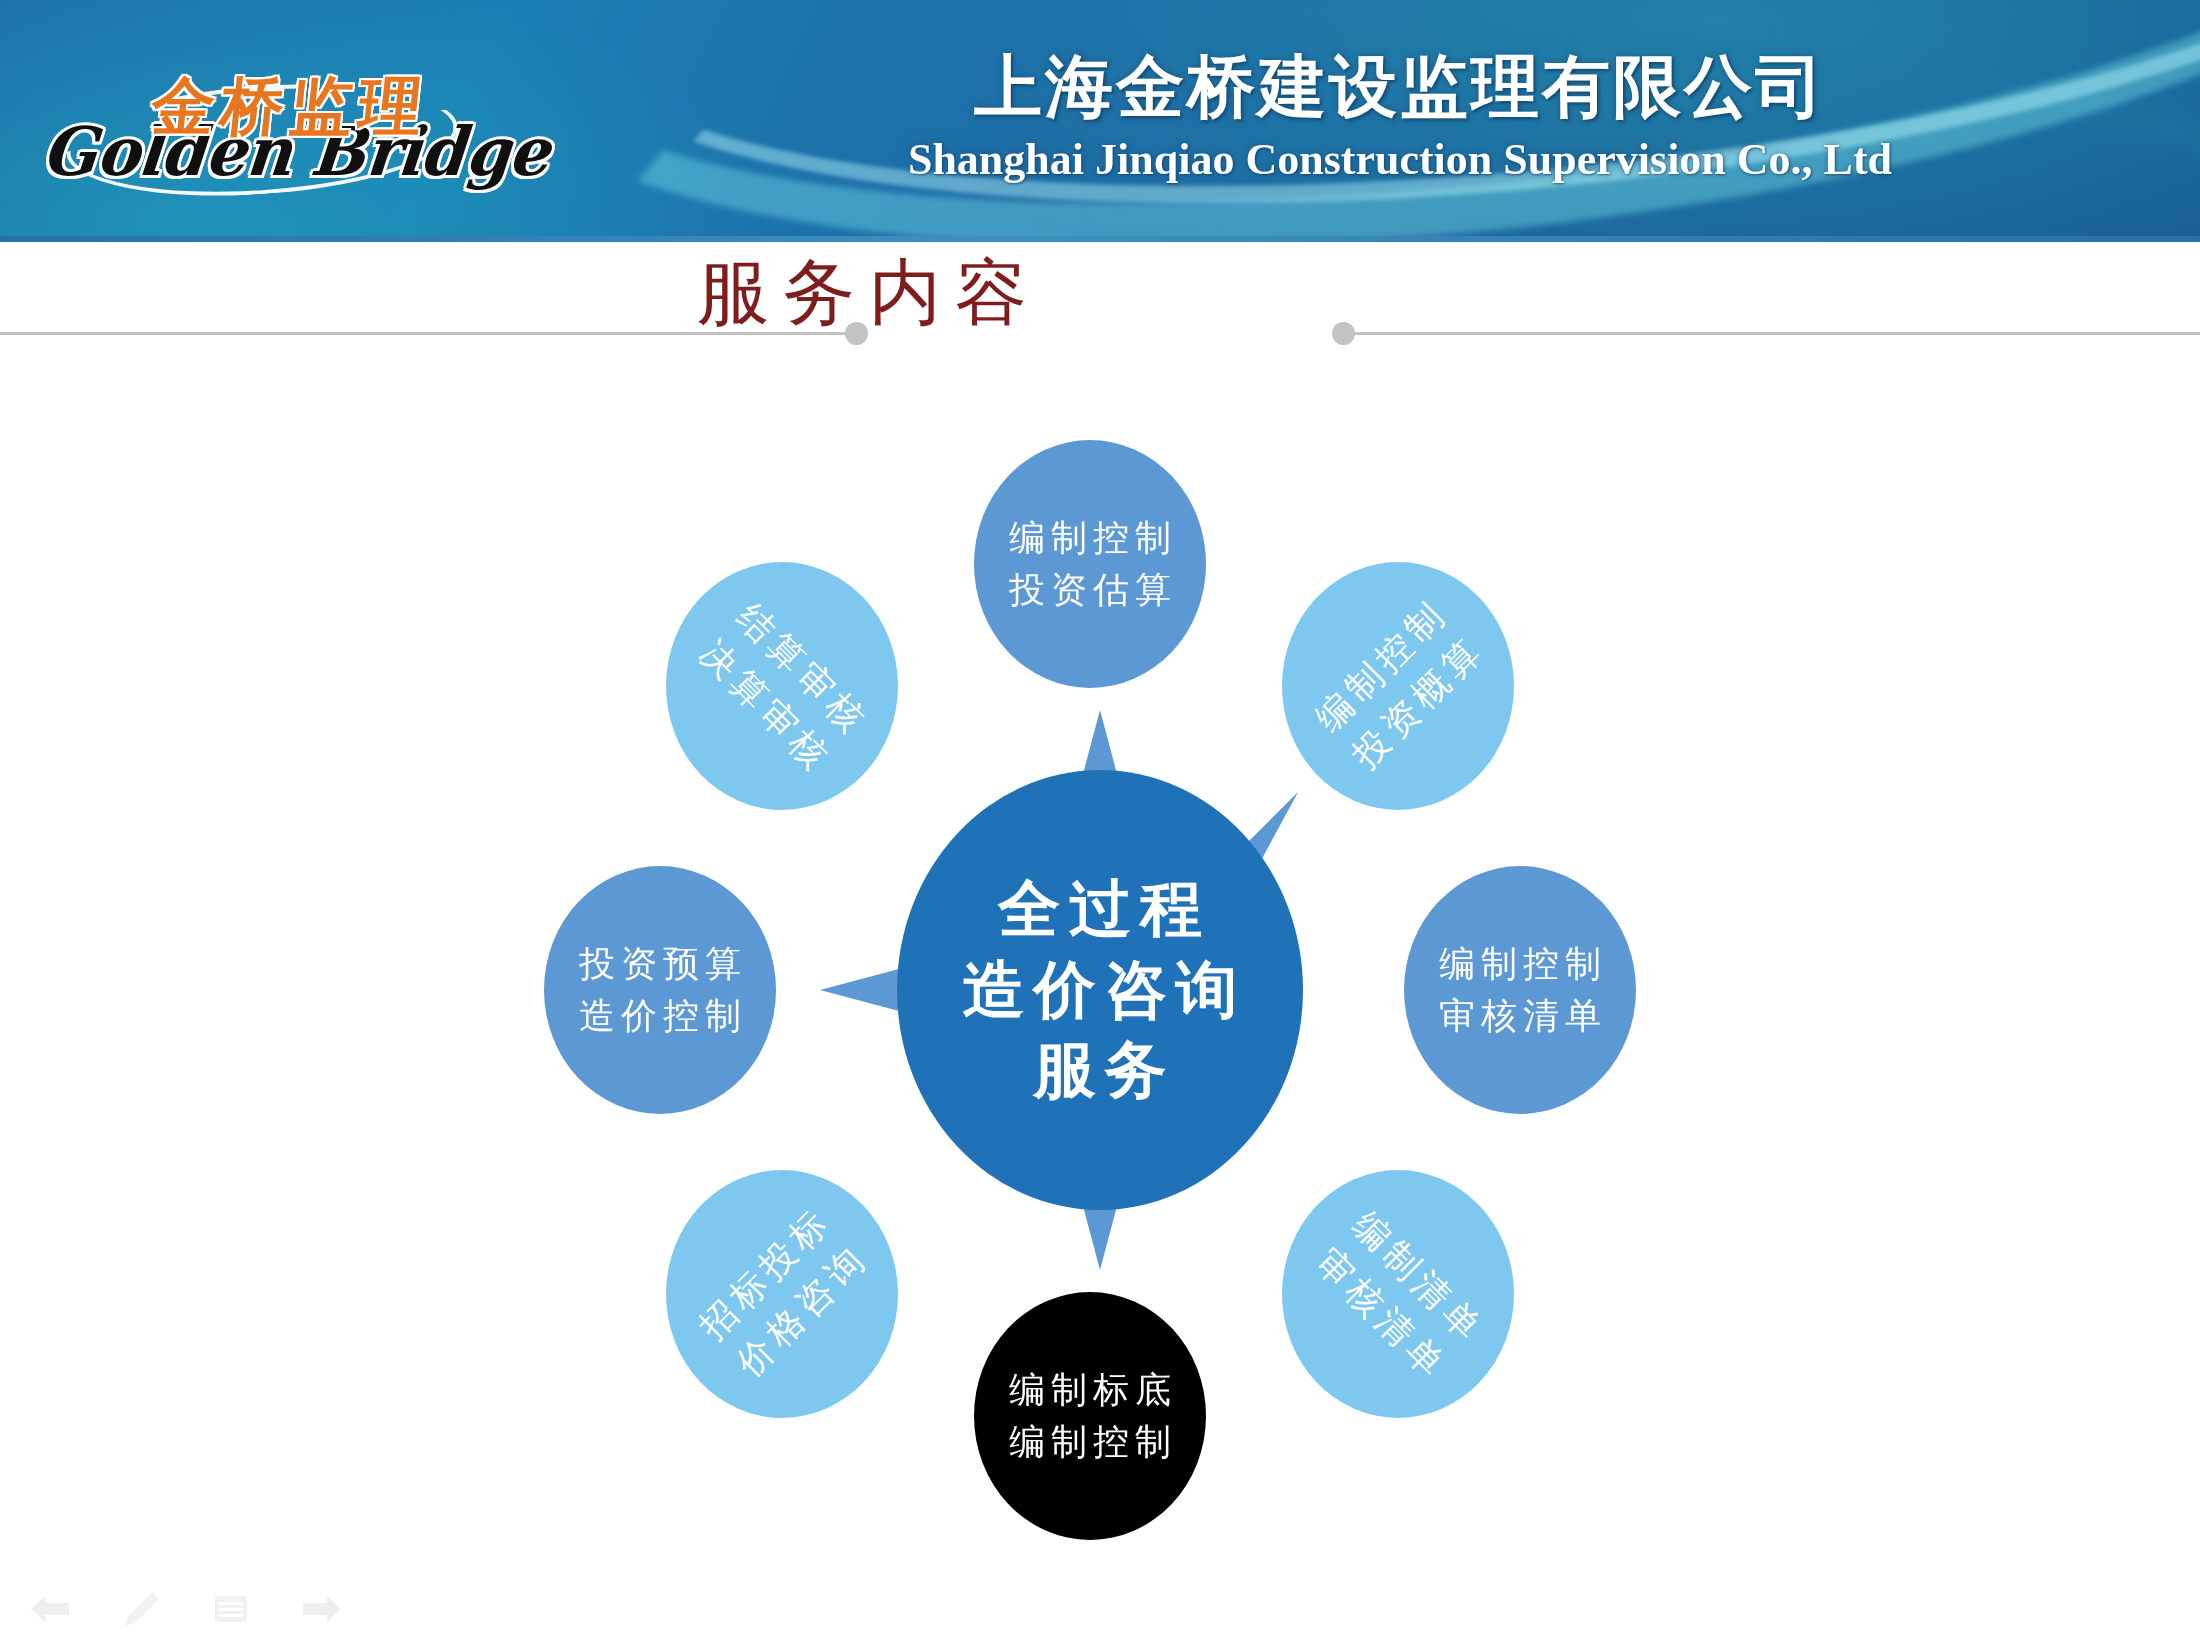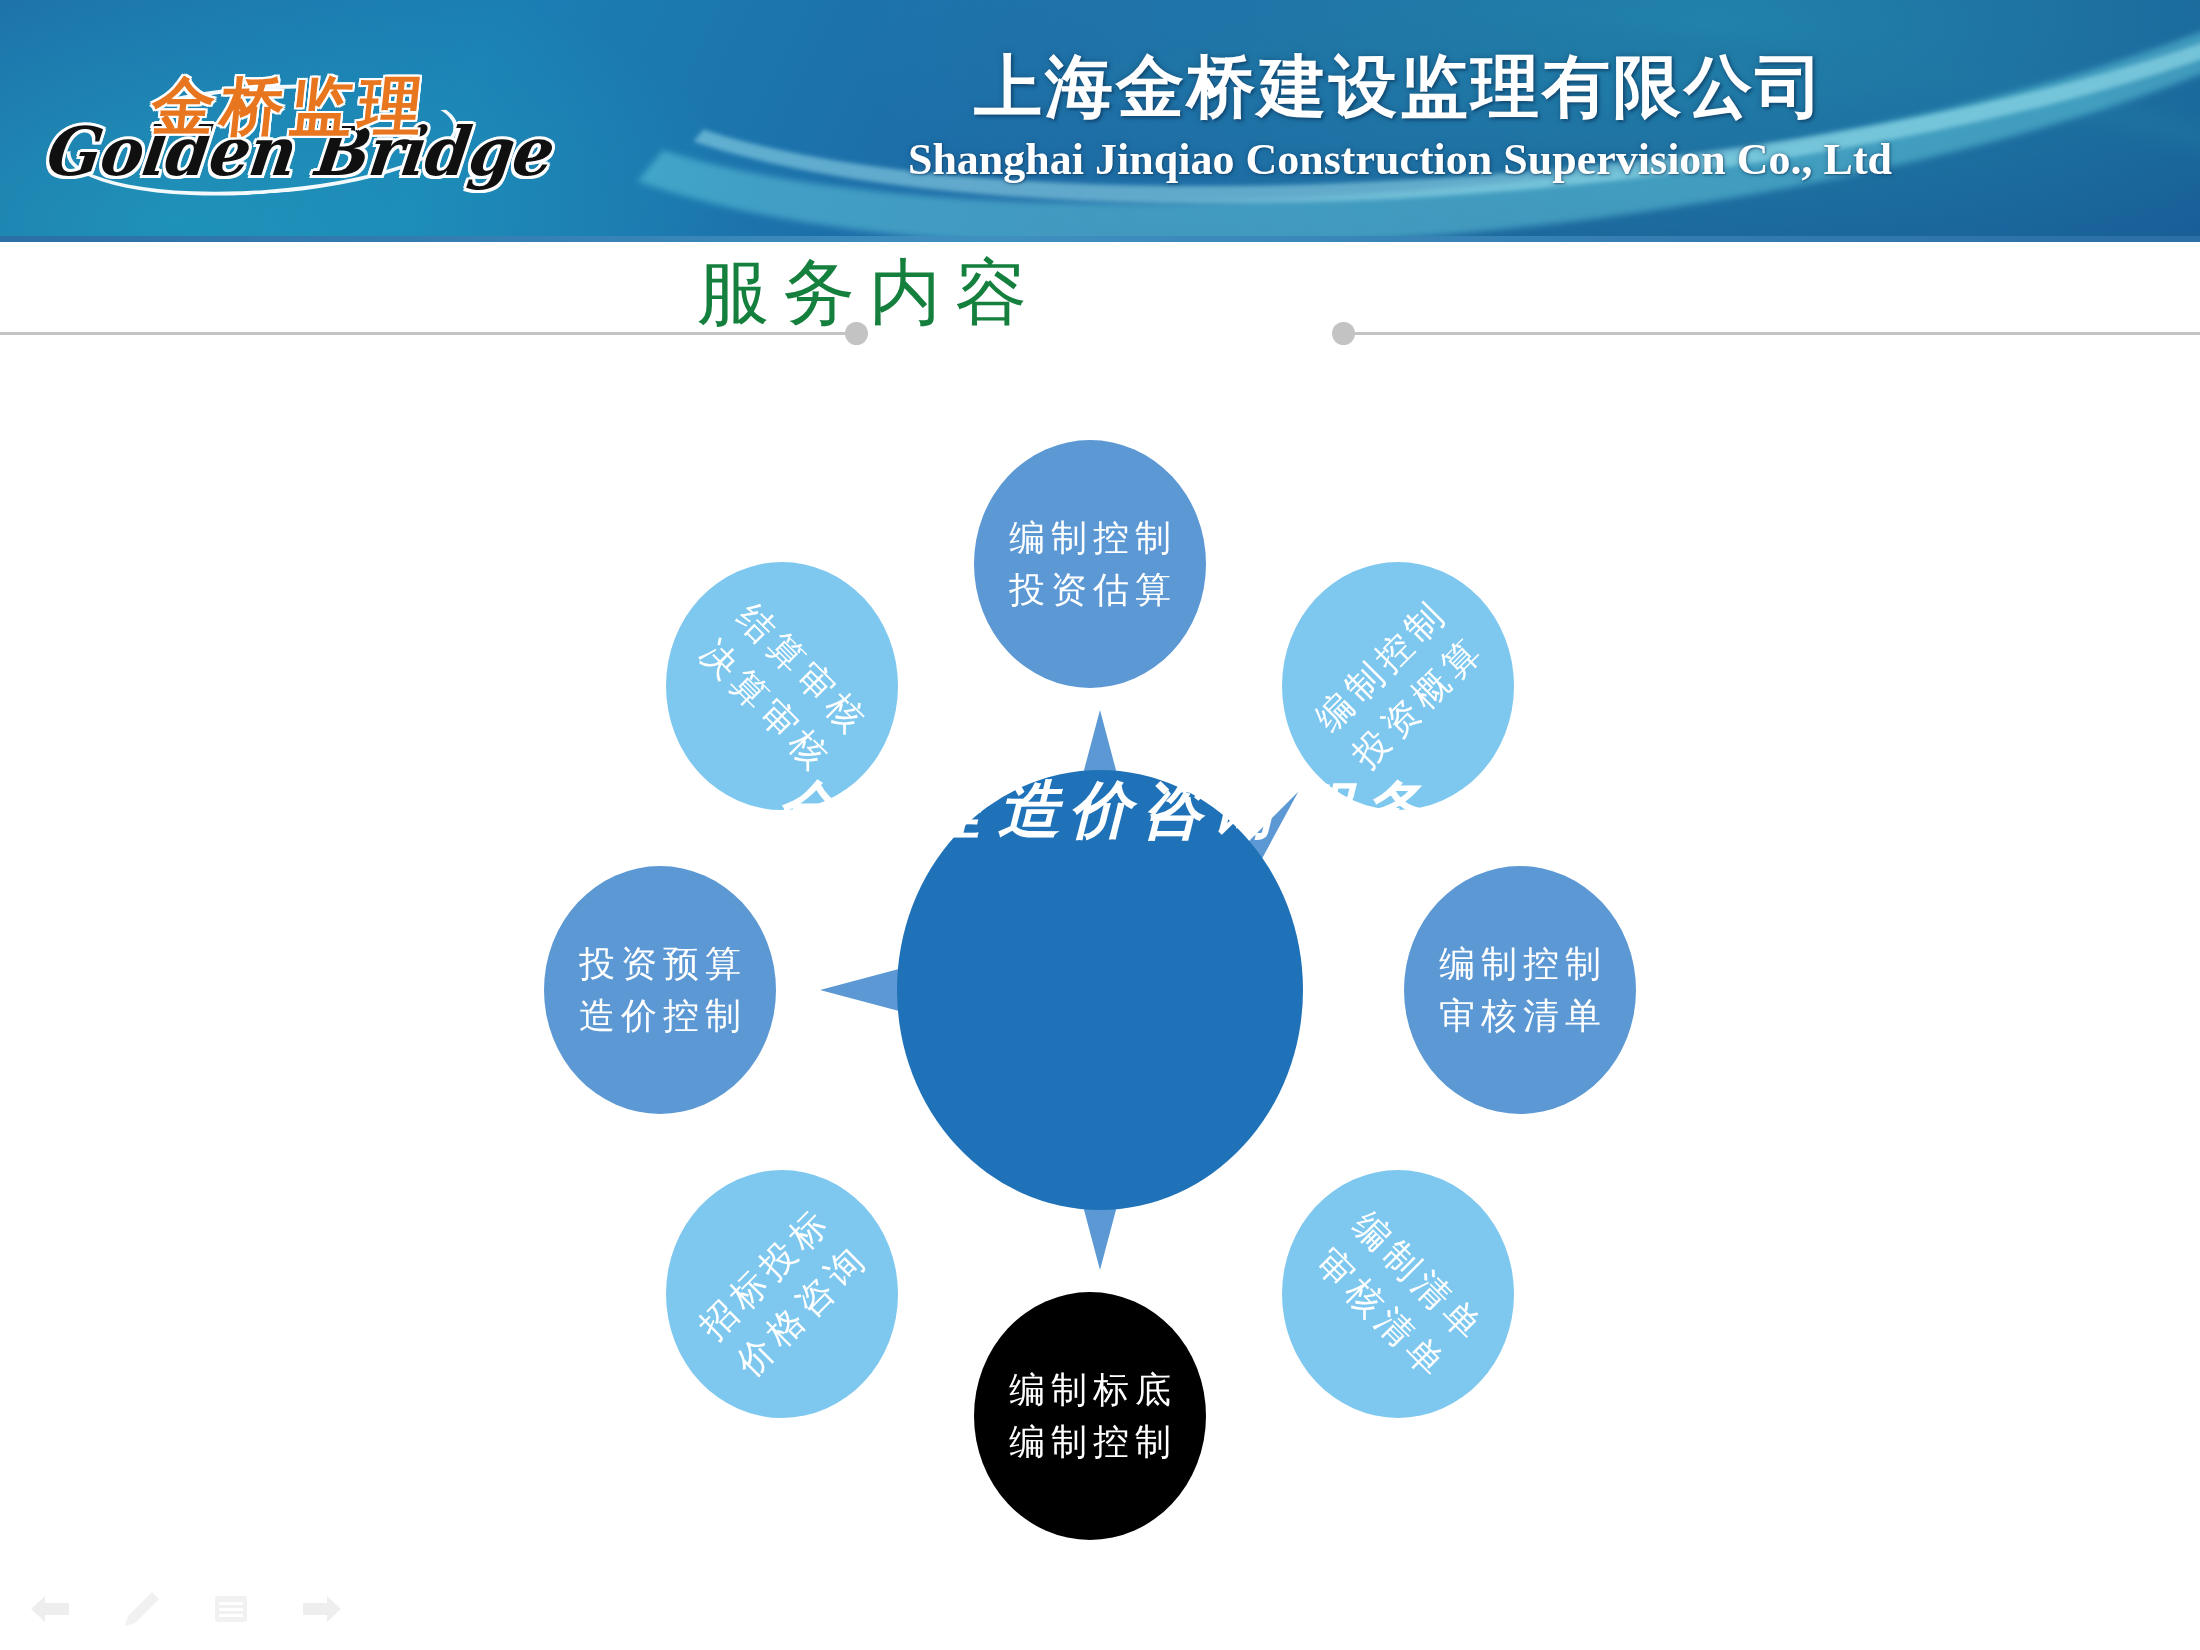--- a/index.html
+++ b/index.html
@@ -132,21 +132,21 @@
   .rule-right { right:0px;   width:860px; }
   .dot {
     position:absolute; top:74px; width:23px; height:23px;
     border-radius:50%; background:#c3c3c3;
   }
   .dot-left  { left:845px; }
   .dot-right { right:845px; }
   .sec-cn {
     position:absolute; left:0; top:0; width:1738px; text-align:center;
     font-family:"Liberation Serif", serif;
-    font-size:72px; color:#15803d; letter-spacing:14px;
+    font-size:72px; color:#7f1d1d; letter-spacing:14px;
     line-height:1.25;
   }
   .sec-en {
     position:absolute; left:0; top:96px; width:2200px; text-align:center;
     font-family:"DejaVu Sans Mono", monospace;
     font-size:42px; color:#9a9a9a; letter-spacing:5px;
   }
 
   
   .diagram {
@@ -170,24 +170,23 @@
       14.6% 14.6%, 39.5% 39.5%
     );
   }
 
   .hub {
     position:absolute; left:50%; top:50%;
     width:406px; height:440px;
     margin-left:-203px; margin-top:-220px;
     border-radius:50%;
     background:#1f72b8;
-    display:flex; flex-direction:row;
-    justify-content:center;
+    display:flex; flex-direction:column;
+    align-items:center; justify-content:center;
     z-index:5;
-    font-style:italic;
   }
   .hub-line {
     font-family:"Liberation Serif", serif;
     font-size:62px; font-weight:bold; color:#ffffff;
     letter-spacing:9px; line-height:1.30;
     text-indent:9px;
     white-space:nowrap;
   }
 
   .node {

